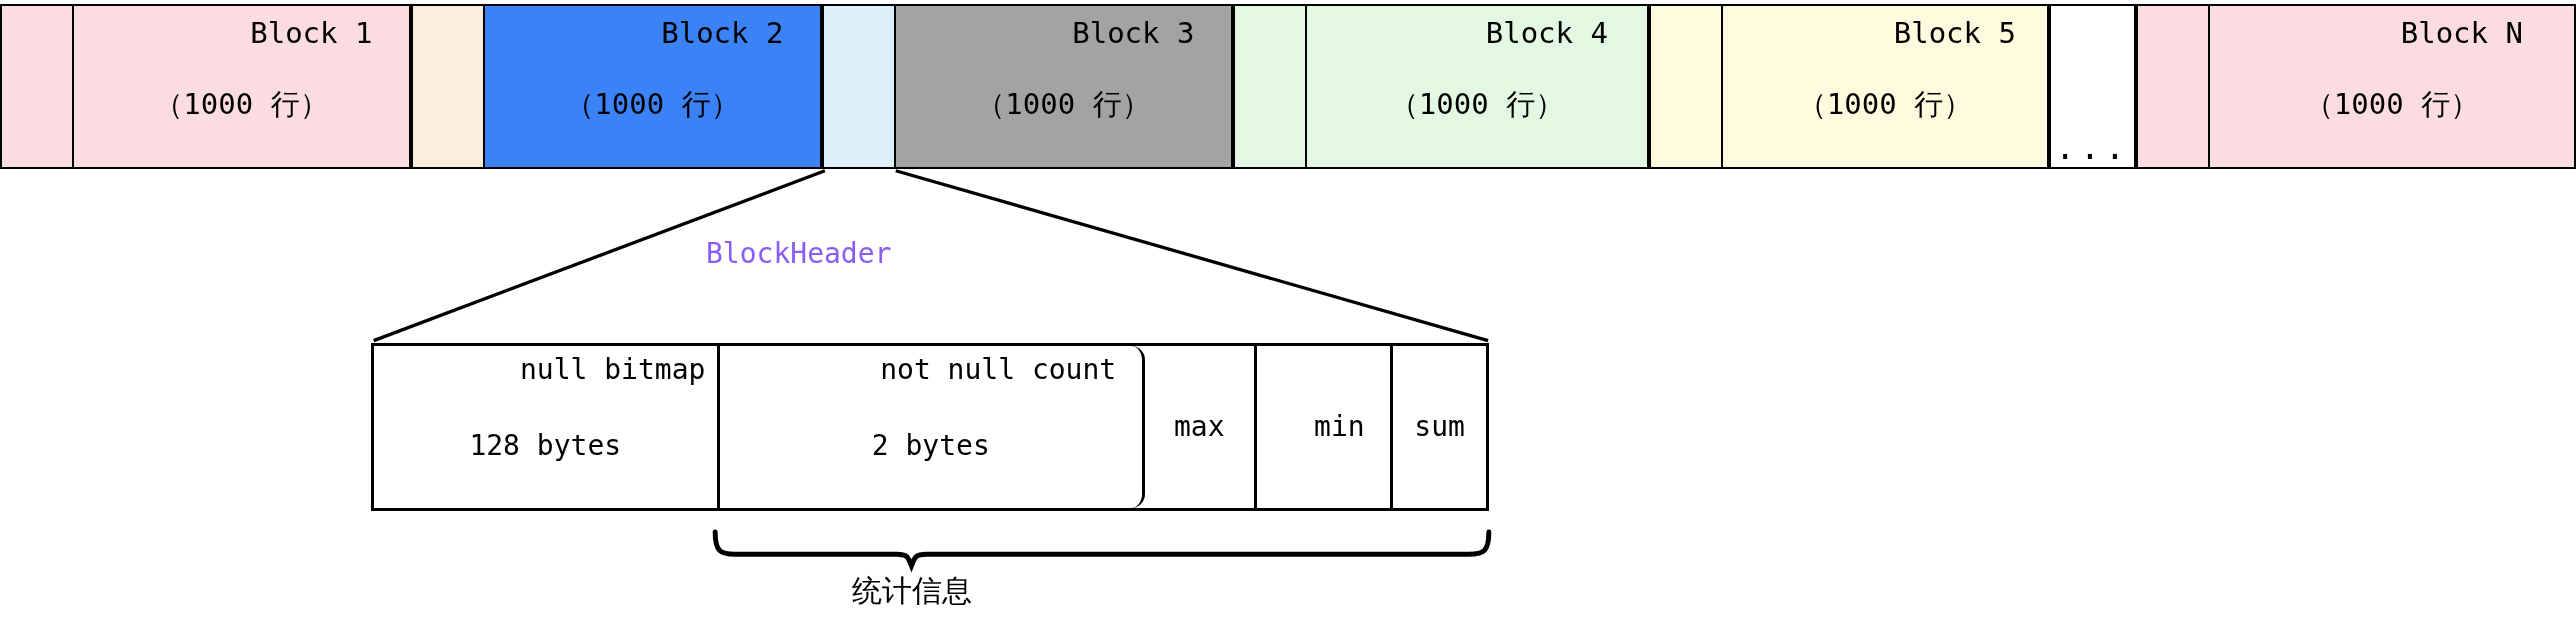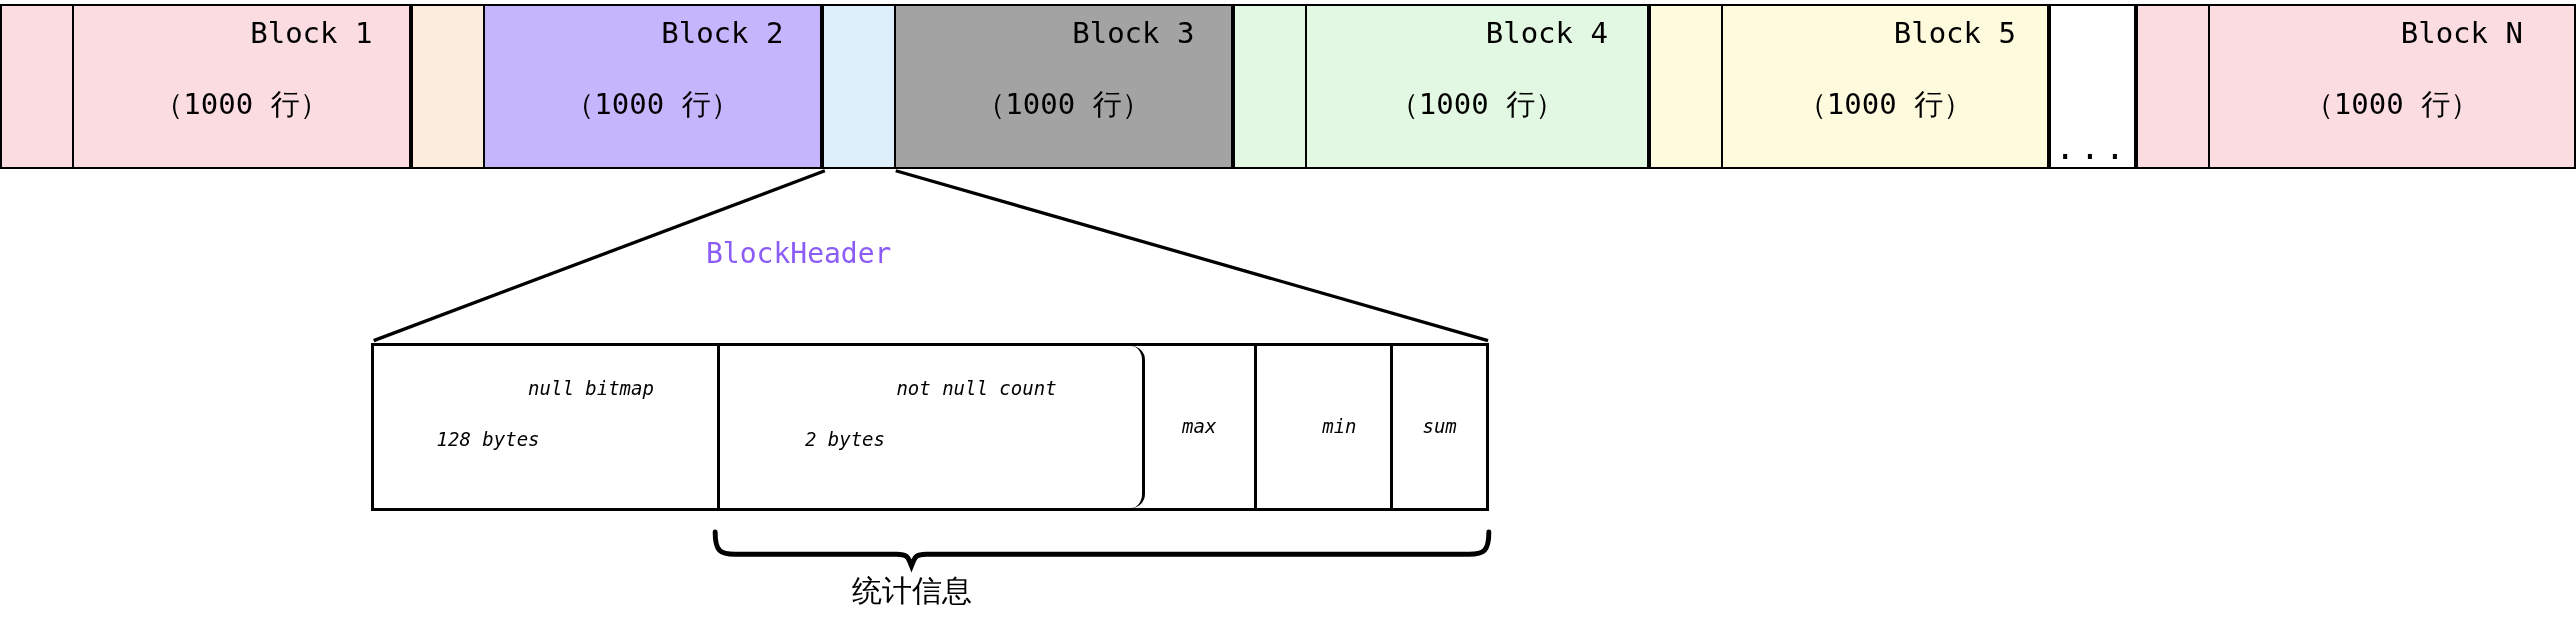--- a/index.html
+++ b/index.html
@@ -26,21 +26,21 @@
   #leader-svg{position:absolute;left:0;top:0;width:2576px;height:631px;
               pointer-events:none;}
 
   #blockheader-label{position:absolute;left:706px;top:237px;width:380px;
                      text-align:left;font-size:28px;color:#8b5cf6;white-space:pre;}
 
   #header-box{position:absolute;left:371px;top:343px;width:1118px;height:168px;
               box-sizing:border-box;border:3.3px solid #000;display:flex;background:#fff;}
   .hcell{box-sizing:border-box;border-right:3.3px solid #000;
          display:flex;align-items:center;justify-content:center;
-         font-size:19px;line-height:1.35;color:#000;white-space:pre;font-style:italic;}
+         font-size:28px;line-height:1.35;color:#000;text-align:center;white-space:pre;}
   .hcell:last-child{border-right:0;}
   .hcell .l2{display:block;}
   .hc-bitmap{width:350px;}
   .hc-count{width:431px;border-radius:14px;}
   .hc-max{width:113px;}
   .hc-min{width:106px;margin-left:32px;}
   .hc-sum{width:94px;}
 
   #stats-label{position:absolute;left:722px;top:571px;width:380px;
                text-align:center;font-size:30px;color:#000;white-space:pre;
@@ -55,21 +55,21 @@
 
     <div class="seg narrow" style="left:0px;width:74px;background:#fadce1;"></div>
     <div class="seg wide" style="left:72px;width:339px;background:#fadce1;">
       <div class="seg-text">
         <span>Block 1</span>
         <span class="l2">（1000 行）</span>
       </div>
     </div>
 
     <div class="seg narrow" style="left:411px;width:74px;background:#fcecdc;"></div>
-    <div class="seg wide" style="left:483px;width:339px;background:#c4b5fd;">
+    <div class="seg wide" style="left:483px;width:339px;background:#3b82f6;">
       <div class="seg-text">
         <span>Block 2</span>
         <span class="l2">（1000 行）</span>
       </div>
     </div>
 
     <div class="seg narrow" style="left:822px;width:74px;background:#ddeffb;"></div>
     <div class="seg wide" style="left:894px;width:339px;background:#a3a3a3;">
       <div class="seg-text">
         <span>Block 3</span>

